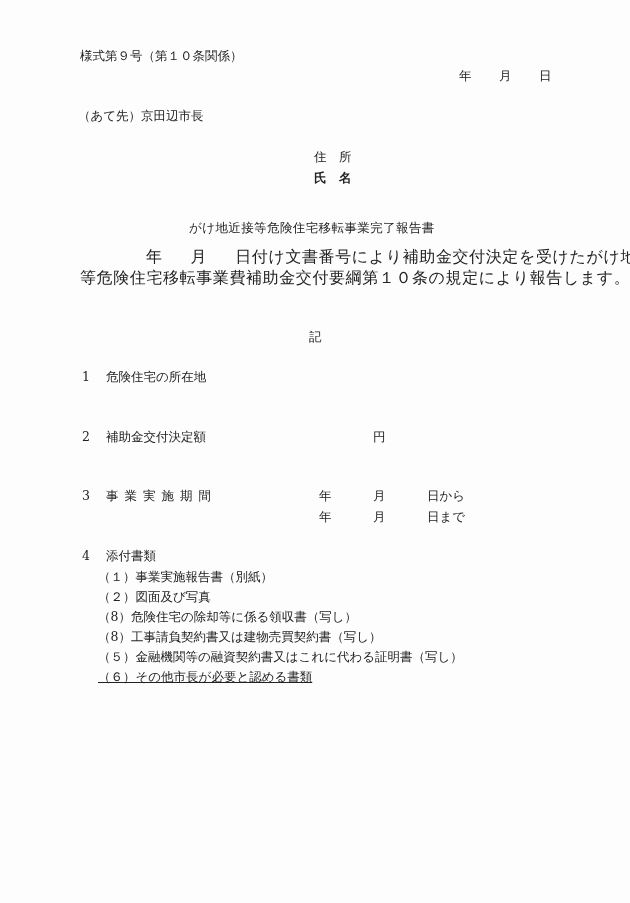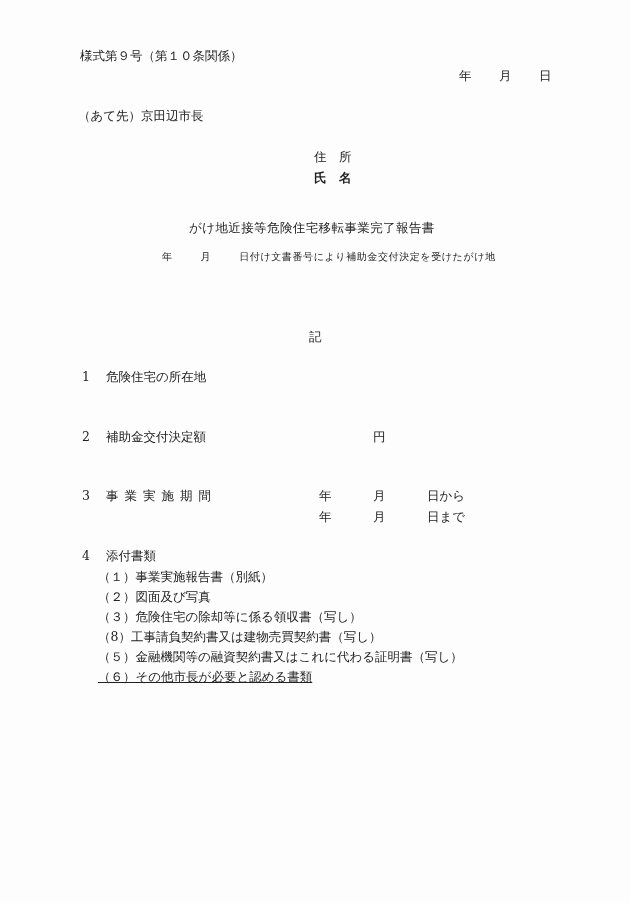--- a/index.html
+++ b/index.html
@@ -17,23 +17,22 @@
     font-size: 12.5px;
     line-height: 1;
   }
   .abs { position: absolute; white-space: nowrap; }
   .spaced { letter-spacing: 6px; }
   .para {
     position: absolute;
     left: 80px;
     width: 470px;
     line-height: 21px;
-    font-size: 10px;
+    font-size: 16px;
     letter-spacing: 0.6px;
-    margin-left: 16px;
   }
   .para .line { display: block; white-space: nowrap; }
   .gap { display: inline-block; }
 </style>
 </head>
 <body>
 
 <div>
 
   <div class="abs" style="left:80px; top:50px;">様式第９号（第１０条関係）</div>
@@ -46,20 +45,21 @@
 
   <div class="abs" style="left:314px; top:151px;">住　所</div>
   <div class="abs" style="left:314px; top:172px;font-weight:bold;">氏　名</div>
 
   <div class="abs" style="left:189px; top:210px; letter-spacing:0.4px;margin-top:12px;">がけ地近接等危険住宅移転事業完了報告書</div>
 
   <div class="para" style="top:246px;">
     <span class="line">
       <span class="gap" style="width:66px;"></span><span>年</span><span class="gap" style="width:28px;"></span><span>月</span><span class="gap" style="width:28px;"></span><span>日付け文書番号により補助金交付決定を受けたがけ地</span>
     </span>
+    <span class="line">等危険住宅移転事業費補助金交付要綱第１０条の規定により報告します。</span>
   </div>
 
   <div class="abs" style="left:309px; top:331px;">記</div>
 
   <div class="abs" style="left:82px; top:371px;">1</div>
   <div class="abs" style="left:106px; top:371px;">危険住宅の所在地</div>
 
   <div class="abs" style="left:82px; top:431px;">2</div>
   <div class="abs" style="left:106px; top:431px;">補助金交付決定額</div>
   <div class="abs" style="left:373px; top:431px;">円</div>
@@ -72,19 +72,19 @@
   <div class="abs" style="left:319px; top:511px;">年</div>
   <div class="abs" style="left:373px; top:511px;">月</div>
   <div class="abs" style="left:427px; top:511px;">日まで</div>
 
   <div class="abs" style="left:82px; top:550px;">4</div>
   <div class="abs" style="left:106px; top:550px;">添付書類</div>
 
   <div>
     <div class="abs" style="left:98px; top:571px;">（１）事業実施報告書（別紙）</div>
     <div class="abs" style="left:98px; top:591px;">（２）図面及び写真</div>
-    <div class="abs" style="left:98px; top:611px;">（３）危険住宅の除却等に係る領収書（写し）</div>
+    <div class="abs" style="left:98px; top:611px;">（8）危険住宅の除却等に係る領収書（写し）</div>
     <div class="abs" style="left:98px; top:631px;">（8）工事請負契約書又は建物売買契約書（写し）</div>
     <div class="abs" style="left:98px; top:651px;">（５）金融機関等の融資契約書又はこれに代わる証明書（写し）</div>
     <div class="abs" style="left:98px; top:671px;text-decoration:underline;">（６）その他市長が必要と認める書類</div>
   </div>
 
 </div>
 
 </body></html>

